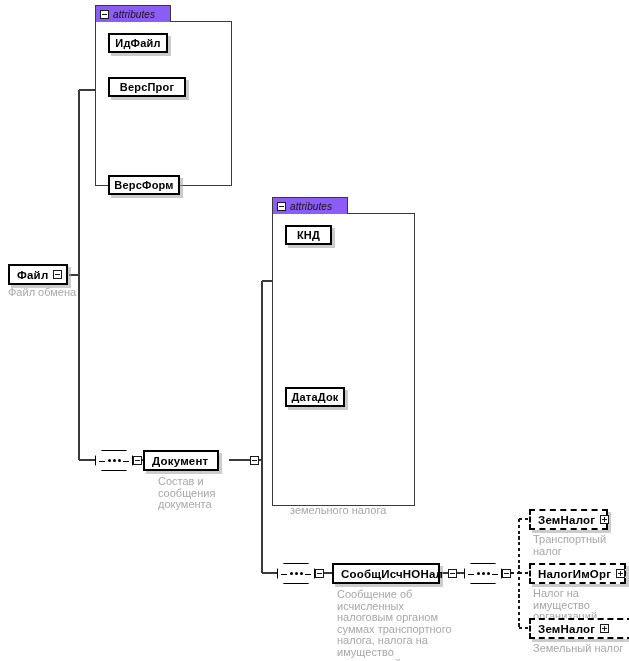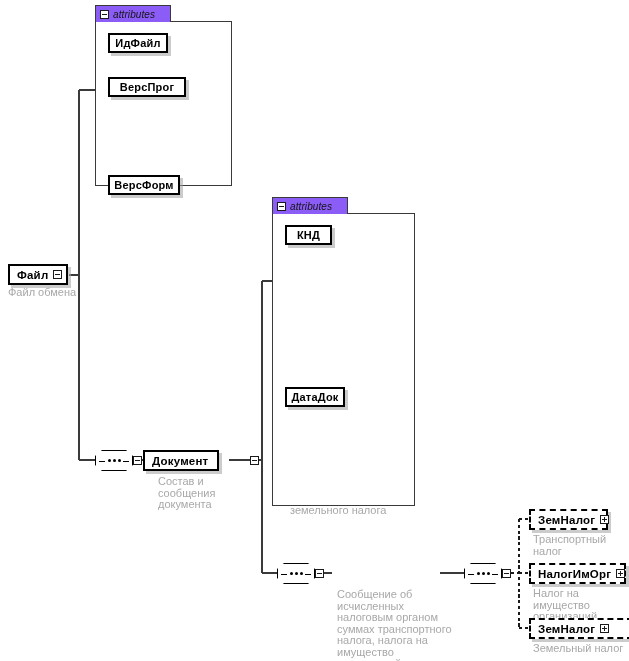--- a/index.html
+++ b/index.html
@@ -316,20 +316,24 @@
       <span class="dots">
           <i></i>
           <i></i>
           <i></i>
         </span>
       <span class="bar-r"></span>
     </div>
     <span class="toggle seq-toggle"></span>
   </div>
 
+  <div class="el-box" style="left:332px; top:563px; width:108px;">
+    <span class="nm">СообщИсчНОНал</span>
+    <span class="toggle"></span>
+  </div>
   <div class="doc" style="left:337px; top:589px; width:118px;">Сообщение об исчисленных налоговым органом суммах транспортного налога, налога на имущество организаций, земельного налога</div>
 
   <div class="seq" style="left:464px; top:563px;">
     <div class="oct">
       <span class="bar-l"></span>
       <span class="dots">
           <i></i>
           <i></i>
           <i></i>
         </span>

